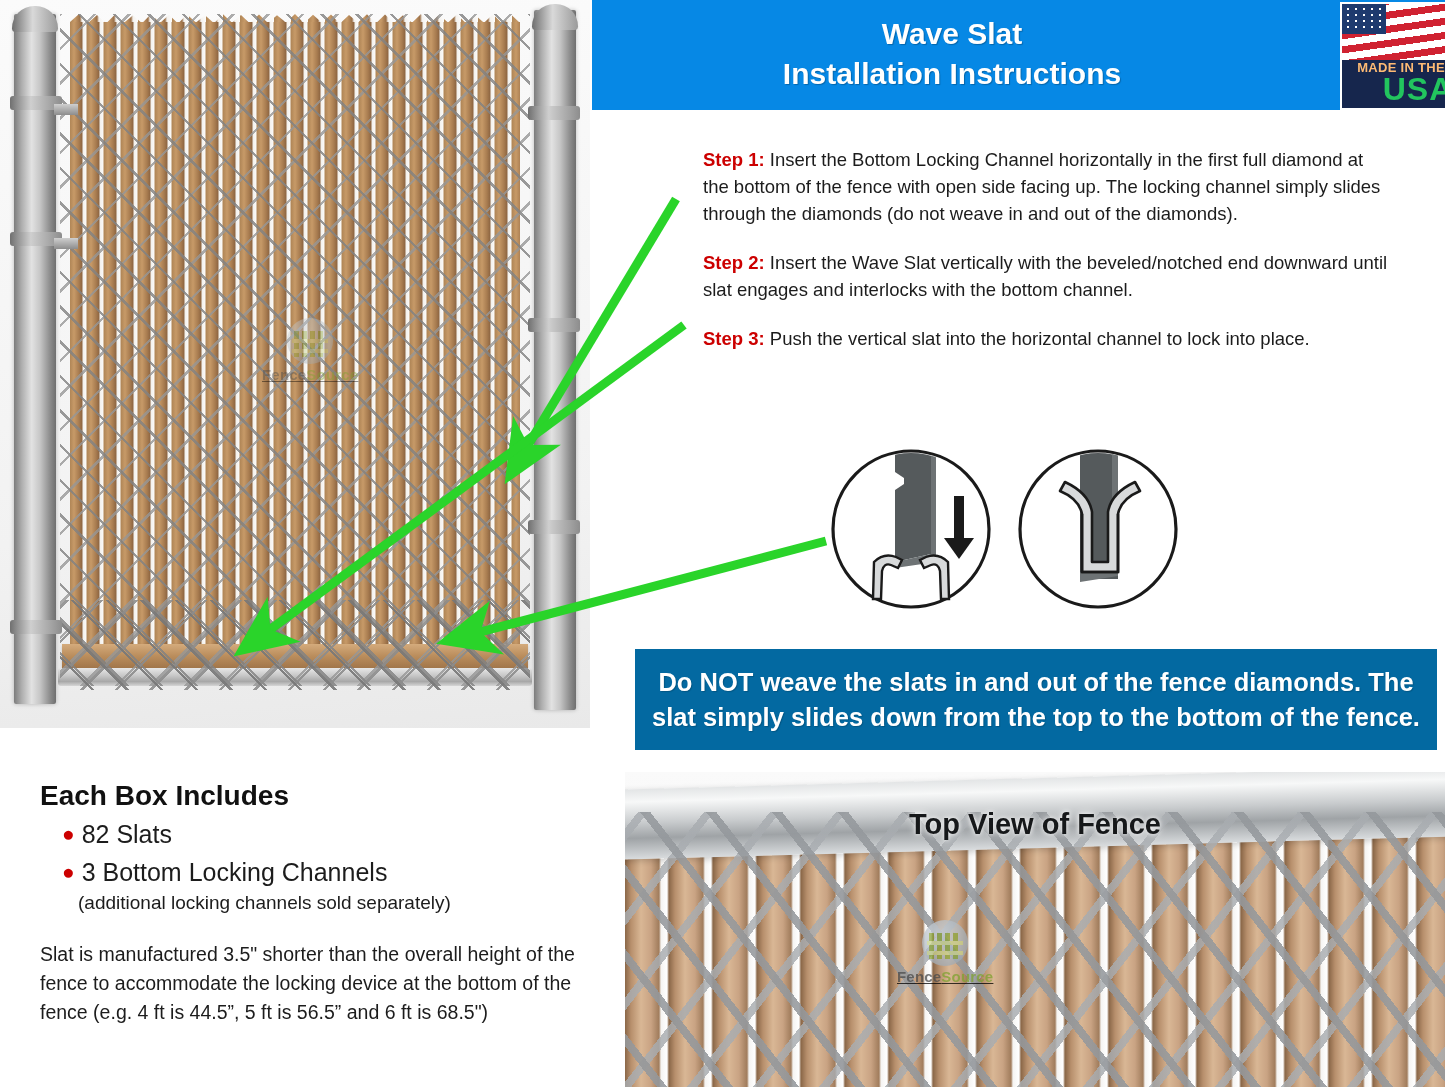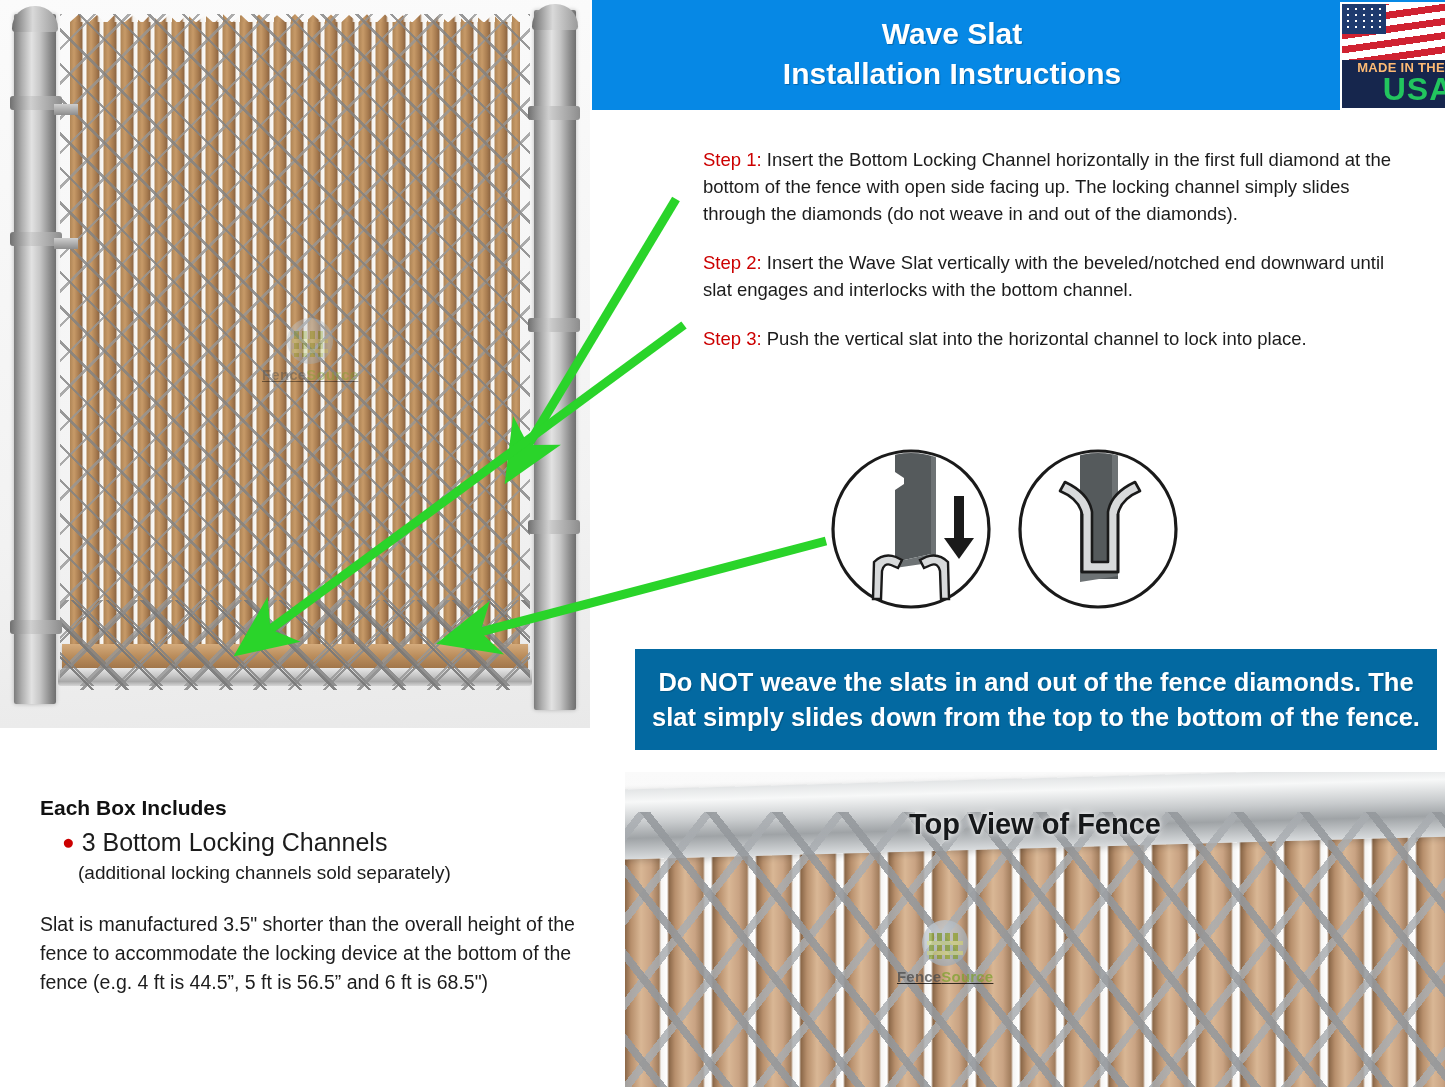--- a/index.html
+++ b/index.html
@@ -94,21 +94,21 @@
   .usa-stars{position:absolute;left:2px;top:2px;width:40px;height:26px;
     background:radial-gradient(circle,#fff 0.8px,transparent 1.2px) 0 0/8px 6px;}
   .usa-line1{position:absolute;left:0;top:56px;width:103px;text-align:right;
     color:#fdba74;font-size:13px;font-weight:bold;letter-spacing:.3px;}
   .usa-line2{position:absolute;left:16px;top:68px;width:120px;text-align:center;
     color:#22c55e;font-size:32px;font-weight:bold;letter-spacing:1px;line-height:34px;}
 
   
   .steps{position:absolute;left:703px;top:146px;width:690px;}
   .step-p{font-size:18.5px;line-height:27px;color:#1c1c1c;margin:0 0 22px 0;}
-  .step-lbl{color:#cc0000;font-weight:normal;}
+  .step-lbl{color:#cc0000;font-weight:bold;}
 
   
   .circles{position:absolute;left:828px;top:444px;width:360px;height:170px;}
 
   
   .warn{position:absolute;left:632px;top:646px;width:808px;height:107px;
     background:#0369a1;border:3px solid #ffffff;box-sizing:border-box;
     display:flex;align-items:center;justify-content:center;}
   .warn-txt{color:#ffffff;font-size:25.5px;font-weight:bold;line-height:35px;
     text-align:center;padding:0 10px;text-shadow:1px 1px 1px rgba(0,0,0,.18);}
@@ -139,21 +139,21 @@
     background:
       repeating-linear-gradient(52deg,transparent 0 44px,rgba(148,152,156,.95) 44px 52px),
       repeating-linear-gradient(-52deg,transparent 0 44px,rgba(168,172,176,.9) 44px 52px);
     opacity:.92;}
   .tv-title{position:absolute;left:0;top:36px;width:820px;text-align:center;
     font-size:29px;font-weight:bold;color:#16181a;
     text-shadow:0 0 4px rgba(255,255,255,.85),0 0 8px rgba(255,255,255,.8);}
 
   
   .box-sec{position:absolute;left:40px;top:780px;width:560px;}
-  .box-h{font-size:21px;font-weight:bold;color:#111;margin:16px 0 4px 0;}
+  .box-h{font-size:28px;font-weight:bold;color:#111;margin:0 0 4px 0;}
   .box-li{font-size:25px;color:#1c1c1c;margin:0 0 2px 22px;line-height:36px;}
   .box-li .dot{color:#cc0000;font-size:21px;vertical-align:2px;}
   .box-sub{font-size:19px;color:#1c1c1c;margin:2px 0 0 38px;}
   .box-note{font-size:19.5px;line-height:29px;color:#1c1c1c;margin:26px 0 0 0;}
 </style>
 </head>
 <body>
 
 <div class="page">
 
@@ -300,19 +300,23 @@
       <div class="wm-text">
         <span class="a">Fence</span><span class="b">Source</span>
       </div>
     </div>
   </div>
 
   <div class="box-sec">
     <div class="box-h">Each Box Includes</div>
     <div class="box-li">
       <span class="dot">●</span>
+      <span>82 Slats</span>
+    </div>
+    <div class="box-li">
+      <span class="dot">●</span>
       <span>3 Bottom Locking Channels</span>
     </div>
     <div class="box-sub">(additional locking channels sold separately)</div>
     <div class="box-note">Slat is manufactured 3.5" shorter than the overall height of the fence to accommodate the locking device at the bottom of the fence (e.g. 4 ft is 44.5”, 5 ft is 56.5” and 6 ft is 68.5")</div>
   </div>
 
 </div>
 
 </body></html>

